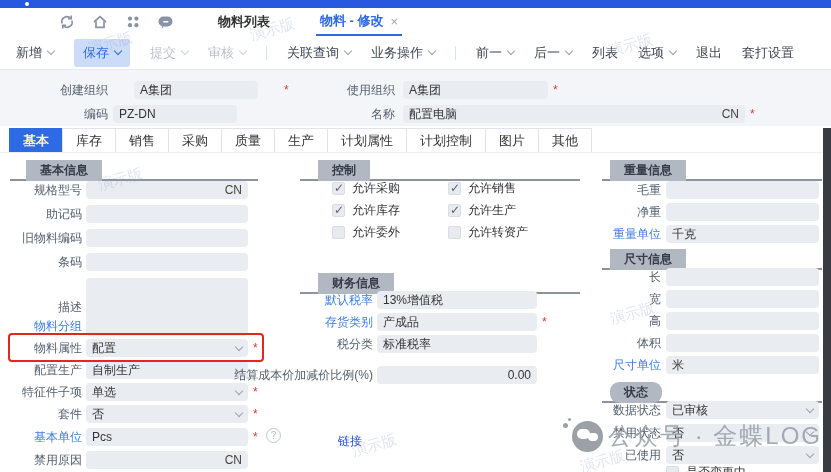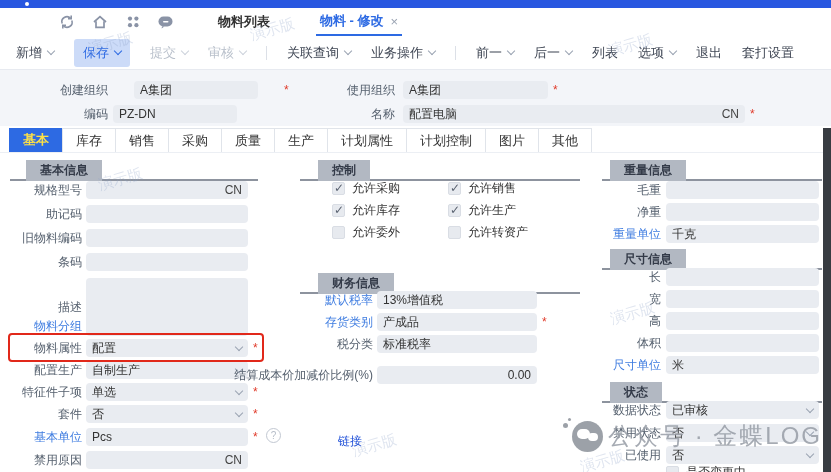--- a/index.html
+++ b/index.html
@@ -50,21 +50,21 @@
   .H1 .lbl { width:108px; margin-right:5px; } .H1 .inp { width:124px; }
   .H2 .lbl { width:48px; margin-right:8px; }
   .L { left:10px; } .L .lbl { width:72px; margin-right:4px; } .L .inp { width:162px; }
   .M { left:223px; } .M .lbl { width:150px; margin-right:4px; } .M .inp { width:160px; }
   .R { left:603px; } .R .lbl { width:58px; margin-right:5px; } .R .inp { width:153px; }
 
   
   .mtabs { position:absolute; left:10px; top:128px; display:flex; height:25px; }
   .mtab { background:#fff; border:1px solid #e0e4ea; margin-left:-1px; padding:0 13px;
     line-height:23px; font-size:13px; color:#333; white-space:nowrap; }
-  .mtab.active { background:#2d6ae3; border-color:#2d6ae3; color:#fde047; font-weight:bold;font-family:Liberation Mono, monospace; }
+  .mtab.active { background:#2d6ae3; border-color:#2d6ae3; color:#fef9c3; font-weight:bold; }
   .mtabline { position:absolute; left:0; top:152px; width:831px; height:1px; background:#eceff4; }
 
   
   .sec { position:absolute; border-bottom:2px solid #8d939e; height:18px; }
   .sec .st { position:absolute; bottom:-2px; background:#b2b8c2; color:#333a48;
     font-weight:bold; font-size:12px; padding:2px 14px; white-space:nowrap; }
 
   
   .cbrow { position:absolute; display:flex; align-items:center; font-size:12px; color:#333; }
   .cb { width:13px; height:13px; background:#e7eaef; border:1px solid #d9dde4; border-radius:2px;
@@ -247,21 +247,21 @@
   <div class="sec" style="left:300px; top:276px; width:280px;">
     <span class="st" style="left:18px;">财务信息</span>
   </div>
   <div class="sec" style="left:602px; top:163px; width:220px;">
     <span class="st" style="left:8px;">重量信息</span>
   </div>
   <div class="sec" style="left:602px; top:252px; width:220px;">
     <span class="st" style="left:8px;">尺寸信息</span>
   </div>
   <div class="sec" style="left:602px; top:385px; width:220px;">
-    <span class="st" style="left:8px;">状态</span>
+    <span class="st" style="left:8px;border-radius:9px;">状态</span>
   </div>
 
   <div class="row L" style="top:181px;">
     <span class="lbl">规格型号</span>
     <div class="inp">
         <span class="val"></span>
         <span class="sfx">CN</span>
       </div>
   </div>
   <div class="row L" style="top:205px;">

